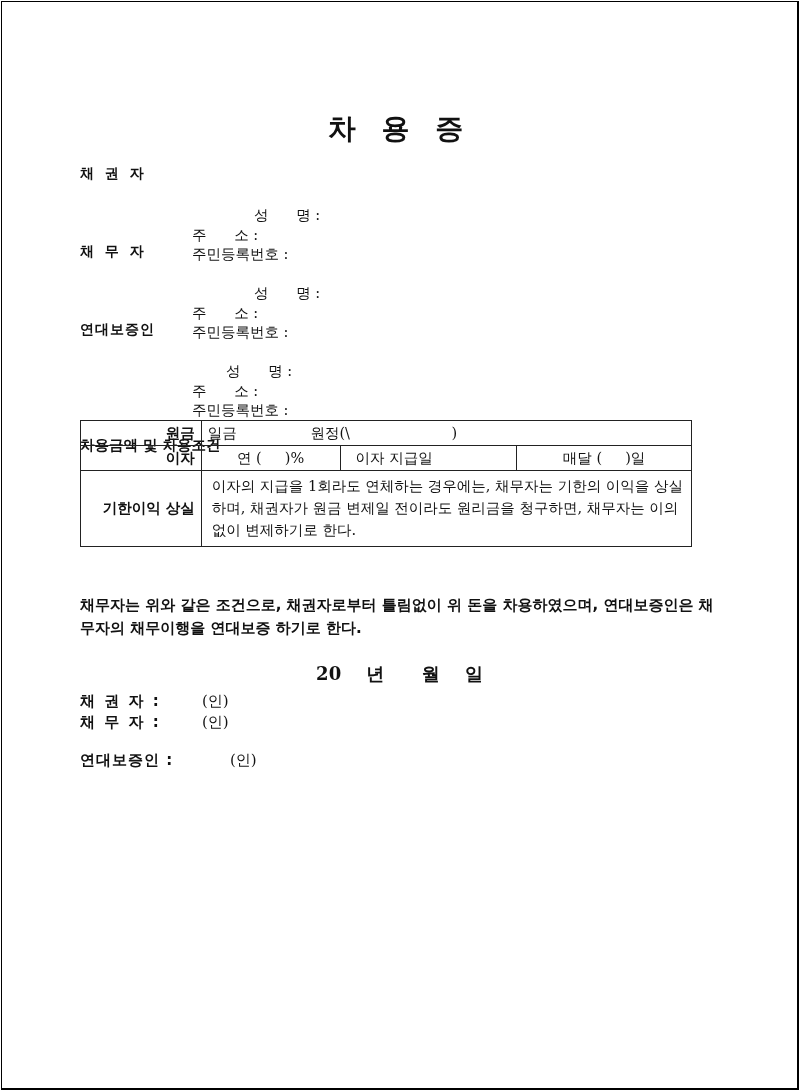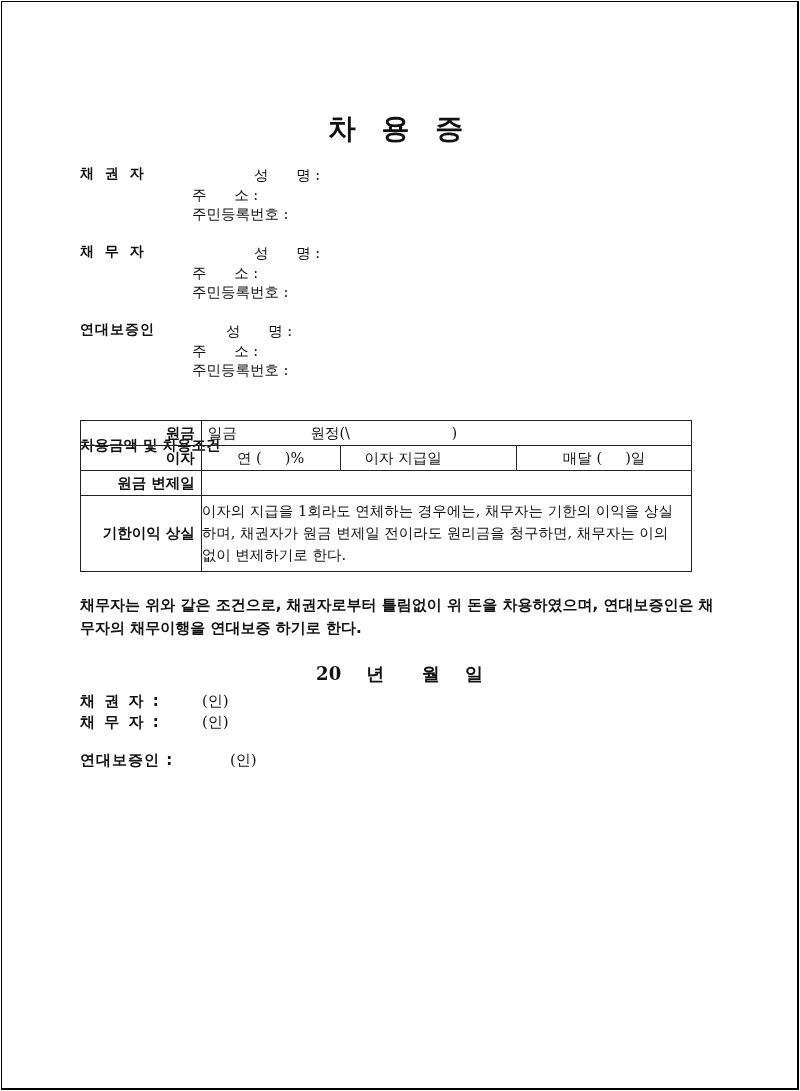--- a/index.html
+++ b/index.html
@@ -4,28 +4,28 @@
 <style>
   html, body { margin: 0; padding: 0; background: #ffffff; }
   body { width: 800px; height: 1091px; position: relative; overflow: hidden;
          font-family: "DejaVu Serif", "Liberation Serif", serif; color: #111; }
   .page { position: absolute; left: 1px; top: 1px; width: 795px; height: 1086px;
           border: 1px solid #000; border-right-width: 2px; border-bottom-width: 2px; background: #fff; }
   .abs { position: absolute; white-space: pre; }
   .title { left: 0; width: 100%; top: 108px; text-align: center; font-size: 28px; font-weight: bold;
            letter-spacing: 8px; font-family: "DejaVu Sans", sans-serif; }
   .party-label { font-size: 14px; font-weight: bold; font-family: "DejaVu Sans", sans-serif; letter-spacing: 3px; }
-  .field { font-size: 14.5px; font-family: "DejaVu Serif", serif; }
+  .field { font-size: 14.5px; font-family: "DejaVu Serif", serif; margin-top: 40px; }
   .section-title { font-size: 14.5px; font-weight: bold; font-family: "DejaVu Sans", sans-serif; margin-top: 37px; }
   table.terms { position: absolute; left: 78px; top: 418px; width: 612px; border-collapse: collapse;
                 font-size: 14.5px; font-family: "DejaVu Serif", serif; }
   table.terms td { border: 1.5px solid #222; padding: 0 6px; height: 24px; vertical-align: middle; }
   table.terms td.hd { text-align: right; width: 108px; font-weight: bold; }
   table.terms td.center { text-align: center; }
-  table.terms td.long { line-height: 22px; padding: 4px 6px 5px 0; }
+  table.terms td.long { line-height: 22px; padding: 4px 6px 5px 10px; }
   .statement { left: 78px; top: 592px; width: 640px; font-size: 15px; font-weight: bold;
                font-family: "DejaVu Sans", sans-serif; line-height: 23px; white-space: normal; }
   .date { left: 0; width: 100%; top: 660px; text-align: center; font-size: 18px; font-weight: bold;
           font-family: "DejaVu Serif", serif; }
   .sig-label { font-size: 15px; font-weight: bold; font-family: "DejaVu Sans", sans-serif; letter-spacing: 2px; }
   .seal { font-size: 15px; font-family: "DejaVu Serif", serif; }
 </style>
 </head>
 <body>
 
@@ -64,26 +64,22 @@
       <col style="width:175px">
     </colgroup>
     <tbody>
         <tr>
       <td class="hd">원금</td>
       <td colspan="3" style="white-space:pre;">일금                원정(\                      )</td>
     </tr>
     <tr>
       <td class="hd">이자</td>
       <td class="center" style="white-space:pre;">연 (     )%</td>
-      <td style="padding-left:24px;">이자 지급일</td>
+      <td style="padding-left:15px;">이자 지급일</td>
       <td class="center" style="white-space:pre;">매달 (     )일</td>
-    </tr>
-    <tr>
-      <td class="hd">원금 변제일</td>
-      <td colspan="3"></td>
     </tr>
     <tr>
       <td class="hd">기한이익 상실</td>
       <td colspan="3" class="long">이자의 지급을 1회라도 연체하는 경우에는, 채무자는 기한의 이익을 상실하며, 채권자가 원금 변제일 전이라도 원리금을 청구하면, 채무자는 이의 없이 변제하기로 한다.</td>
     </tr>
   </tbody>
     </table>
 
   <div class="abs statement">채무자는 위와 같은 조건으로, 채권자로부터 틀림없이 위 돈을 차용하였으며, 연대보증인은 채무자의 채무이행을 연대보증 하기로 한다.</div>
 

